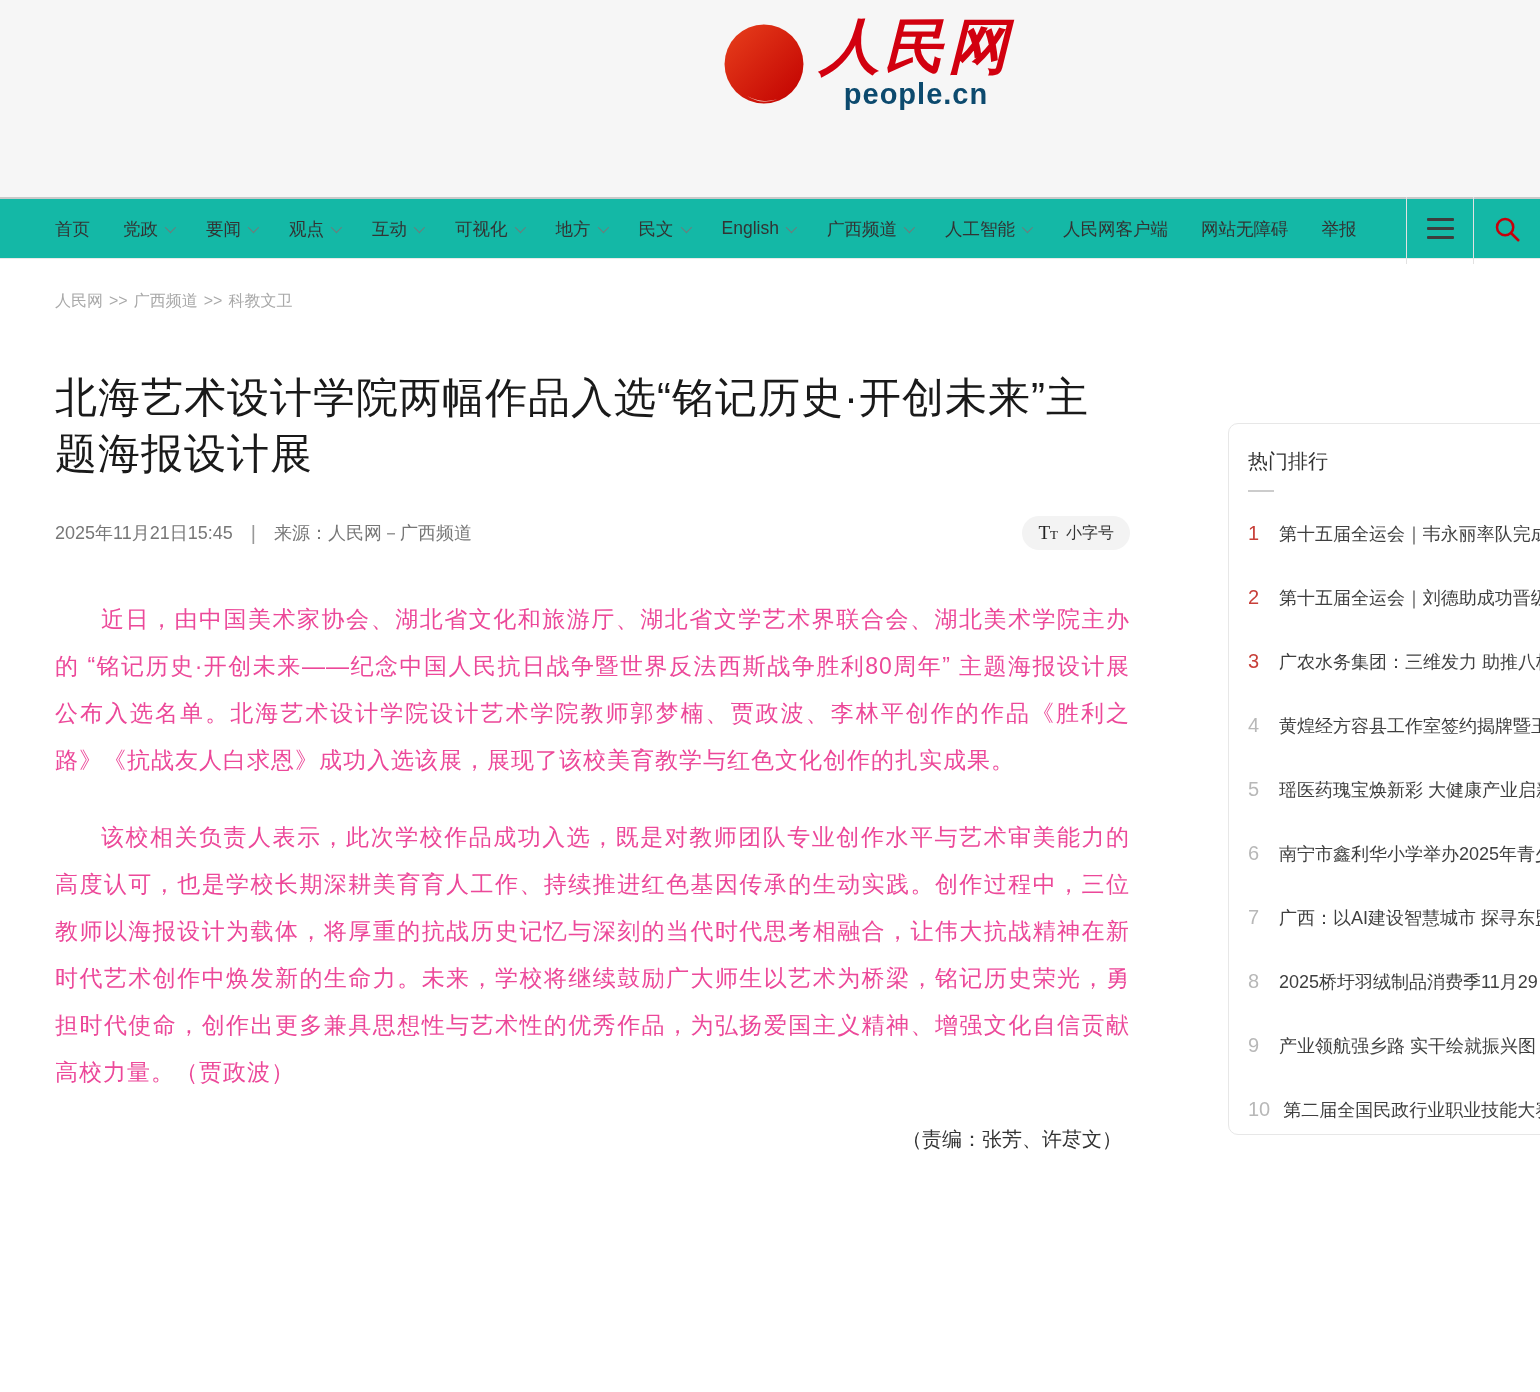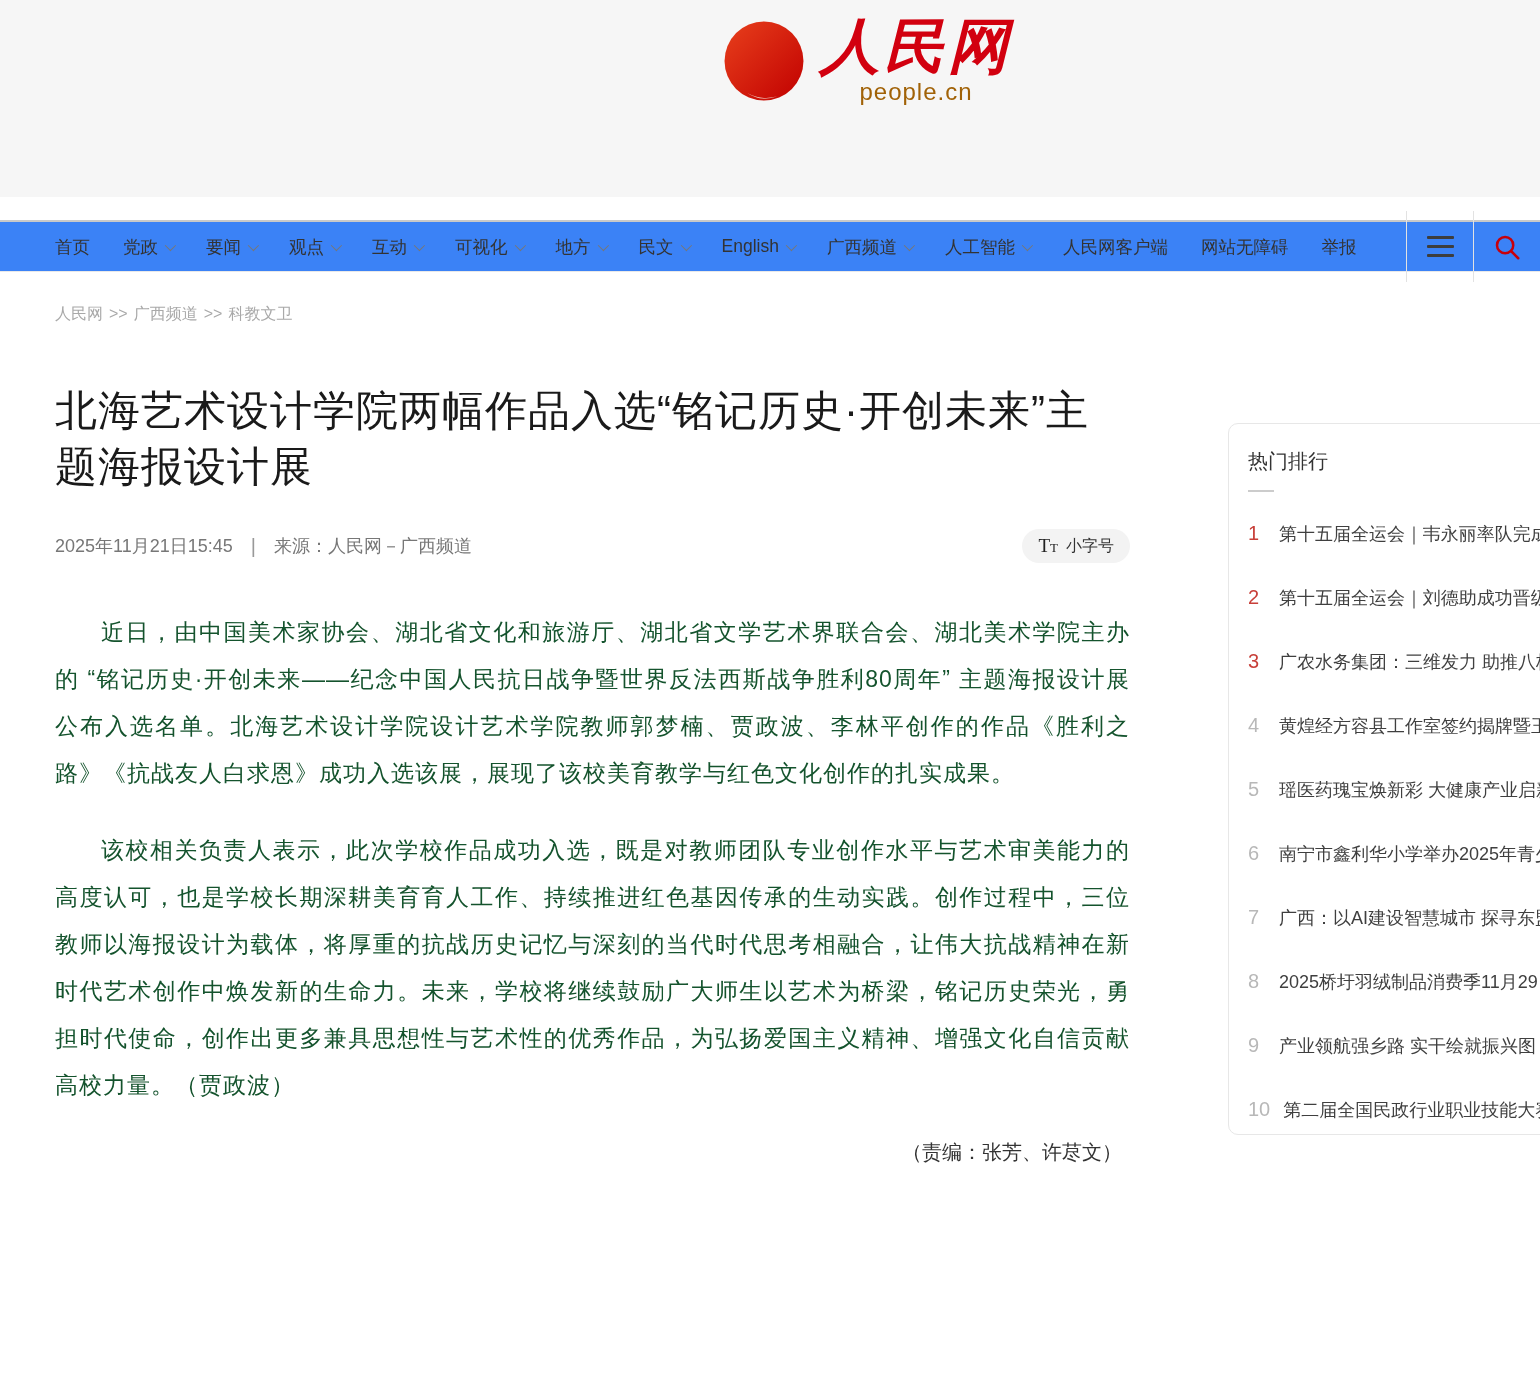--- a/index.html
+++ b/index.html
@@ -6,25 +6,25 @@
   html,body { width:1540px; height:1392px; overflow:hidden; background:#fff;
               font-family:"Liberation Sans","DejaVu Sans",sans-serif; }
   body { position:relative; }
 
   
   .site-header { height:197px; background:#f6f6f6; position:relative; }
   .logo { position:absolute; left:722px; top:16px; display:flex; align-items:center; gap:14px; }
   .logo-text { display:flex; flex-direction:column; align-items:center; }
   .logo-cn { font-family:"DejaVu Serif","Liberation Serif",serif; font-weight:bold;
              font-size:60px; color:#d2000f; letter-spacing:4px; line-height:1; font-style:italic; }
-  .logo-en { font-size:24px; font-weight:normal; color:#a16207; letter-spacing:1px; margin-top:2px; }
-
-  
-  .nav { height:52px; background:#3b82f6; border-top:2px solid #c9c9c9; border-bottom:1px solid #e9e9e9;
-         display:flex; align-items:center; padding-left:55px;margin-top:23px; }
+  .logo-en { font-size:29px; font-weight:bold; color:#0c4a6e; letter-spacing:1px; margin-top:2px; }
+
+  
+  .nav { height:62px; background:#14b8a6; border-top:2px solid #c9c9c9; border-bottom:1px solid #e9e9e9;
+         display:flex; align-items:center; padding-left:55px; }
   .nav-links { display:flex; align-items:center; gap:33px; }
   .nav-item { display:flex; align-items:center; font-size:17.5px; color:#333; cursor:pointer; white-space:nowrap; }
   .chev { width:8px; height:8px; border-right:1.6px solid #777; border-bottom:1.6px solid #777;
           transform:rotate(45deg) translateY(-2px); margin-left:7px; display:inline-block; }
   .nav-right { margin-left:auto; display:flex; align-items:center; height:71px; }
   .nav-divider { width:1px; height:71px; background:#e2e2e2; }
   .nav-iconbtn { width:66px; height:71px; display:flex; align-items:center; justify-content:center; cursor:pointer; }
   .hamburger { display:flex; flex-direction:column; gap:6px; }
   .hamburger div { width:27px; height:3px; background:#3d3d3d; border-radius:1px; }
 
@@ -39,21 +39,21 @@
                    font-weight:400; letter-spacing:1px; }
   .meta-row { margin-top:34px; display:flex; align-items:center; }
   .meta-left { font-size:18px; color:#777; display:flex; align-items:center; gap:18px; }
   .meta-sep { color:#999; font-size:20px; }
   .font-size-btn { margin-left:auto; background:#f3f3f3; border-radius:17px; height:34px;
                    display:flex; align-items:center; padding:0 16px; gap:8px; cursor:pointer; }
   .tt-icon { font-family:"Liberation Serif","DejaVu Serif",serif; font-weight:normal; color:#222; font-size:19px; }
   .tt-icon small { font-size:13px; }
   .font-size-label { font-size:16px; color:#333; }
   .article-body { margin-top:46px; }
-  .article-body p { font-size:23px; color:#14532d; line-height:47px; text-indent:2em;
+  .article-body p { font-size:23px; color:#ec4899; line-height:47px; text-indent:2em;
                     text-align:justify; letter-spacing:1px; margin-bottom:30px; }
   .editor-note { text-align:right; font-size:20px; color:#333; margin-top:0; padding-right:8px; }
 
   
   .sidebar { position:absolute; left:1228px; top:423px; width:400px; height:712px;
              border:1px solid #e7e7e7; border-radius:10px; background:#fff; padding:24px 0 0 19px; }
   .sidebar-title { font-size:20px; color:#333; }
   .sidebar-underline { width:26px; height:2px; background:#ccc; margin-top:15px; }
   .rank-list { margin-top:30px; }
   .rank-item { display:flex; align-items:baseline; margin-bottom:40px; cursor:pointer; }

